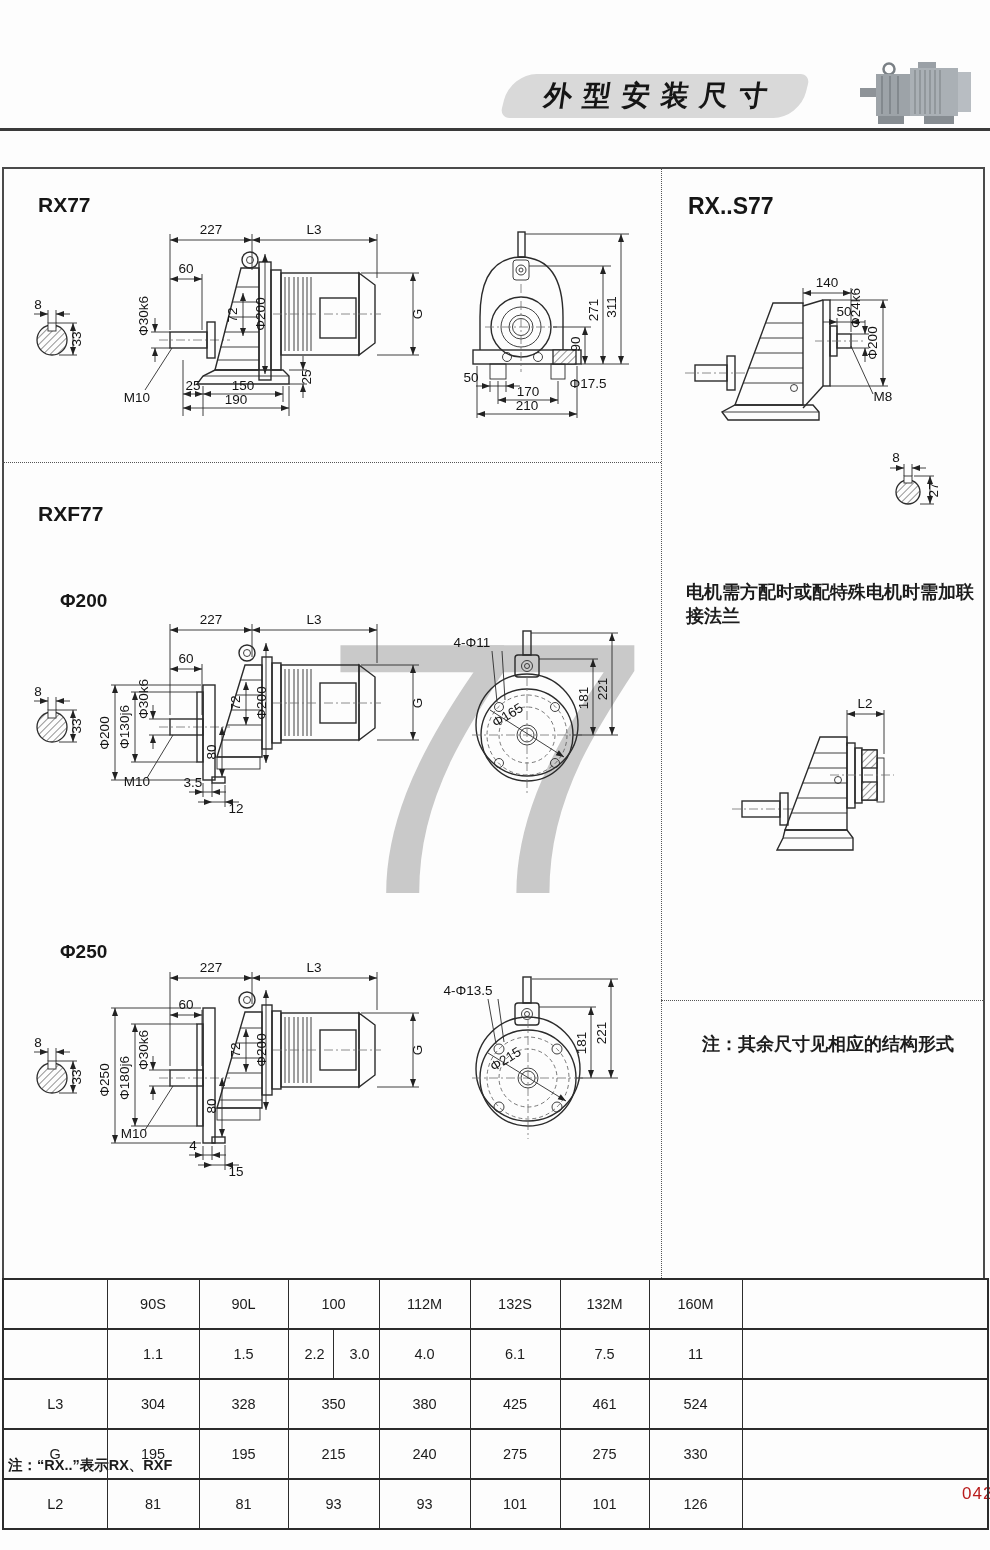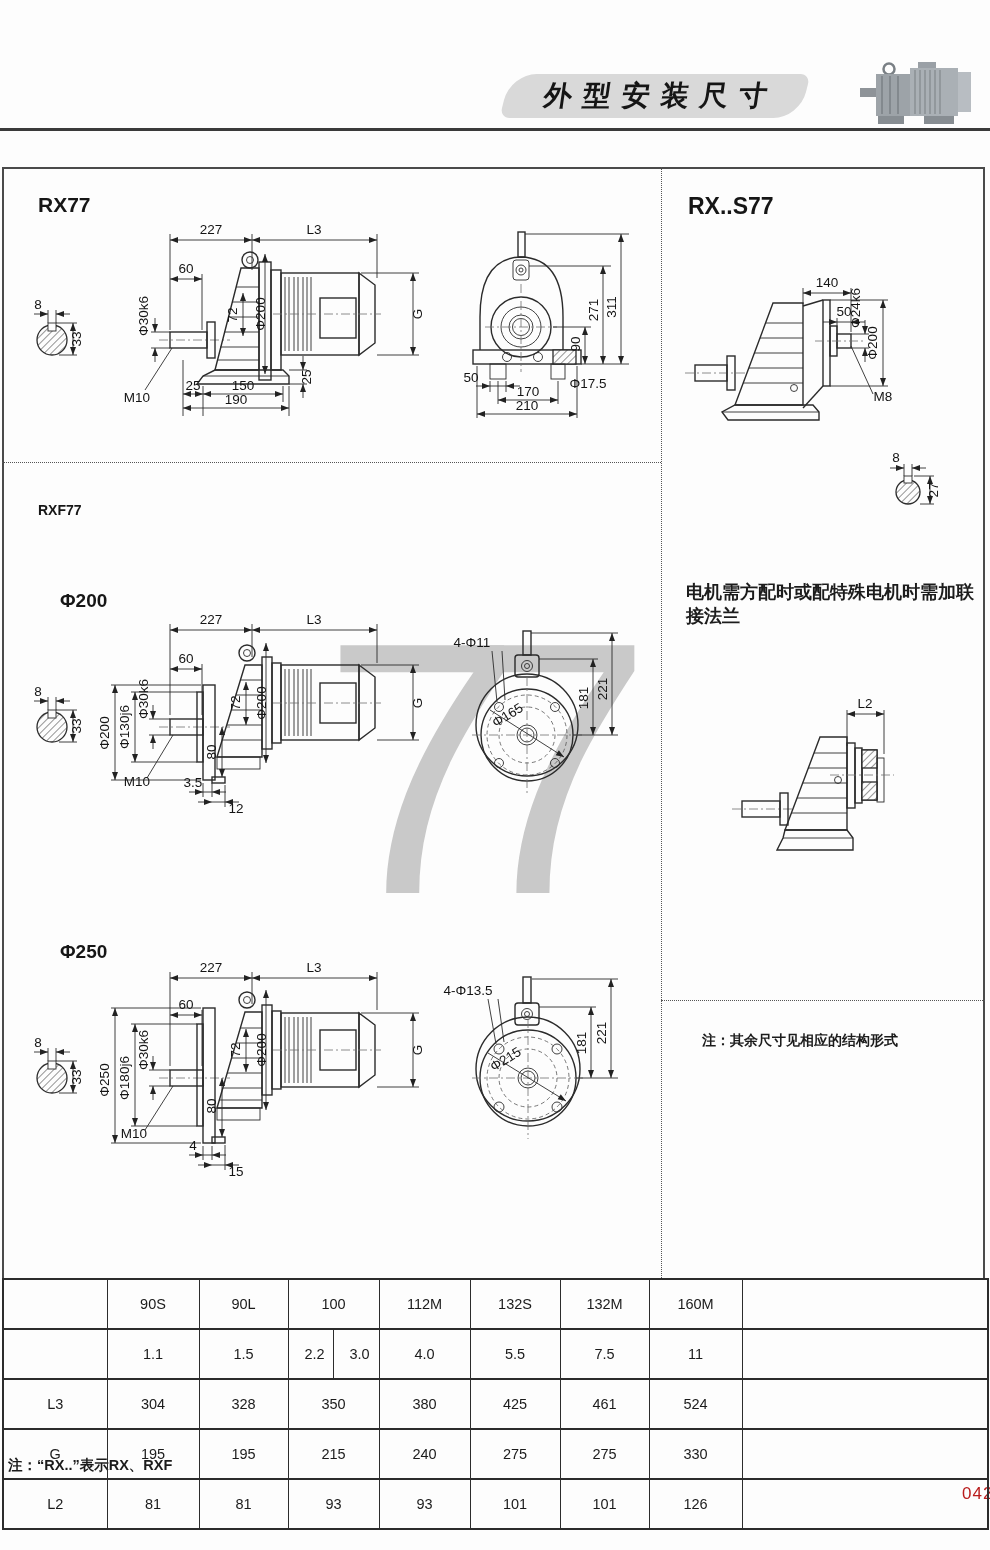--- a/index.html
+++ b/index.html
@@ -86,26 +86,26 @@
 
   <div class="content-box"></div>
   <div class="v-divider"></div>
   <div class="h-divider-left"></div>
   <div class="h-divider-right"></div>
 
   <div class="watermark">77</div>
 
   <div class="sec-title" style="left:38px; top:193px; font-size:21px;text-align:center;">RX77</div>
   <div class="sec-title" style="left:688px; top:193px; font-size:23px;">RX..S77</div>
-  <div class="sec-title" style="left:38px; top:502px; font-size:14px;">RXF77</div>
+  <div class="sec-title" style="left:38px; top:502px; font-size:21px;">RXF77</div>
   <div class="sec-title" style="left:60px; top:590px; font-size:19px;">Φ200</div>
   <div class="sec-title" style="left:60px; top:941px; font-size:19px;">Φ250</div>
 
   <div class="note" style="left:686px; top:580px; width:292px; font-size:18px; font-weight:bold;">电机需方配时或配特殊电机时需加联接法兰</div>
-  <div class="note" style="left:702px; top:1032px; font-size:14px; font-weight:bold;">注：其余尺寸见相应的结构形式</div>
+  <div class="note" style="left:702px; top:1032px; font-size:18px; font-weight:bold;">注：其余尺寸见相应的结构形式</div>
 
   <svg class="draw" style="left:15px; top:212px;" width="450" height="235" viewBox="0 0 450 235">
     <g>
       <line class="t" x1="155" y1="22" x2="155" y2="118"></line>
       <line class="t" x1="237" y1="22" x2="237" y2="58"></line>
       <line class="t" x1="362" y1="22" x2="362" y2="66"></line>
       <line class="d" x1="155" y1="28" x2="237" y2="28" marker-start="url(#ar)" marker-end="url(#ar)"></line>
       <line class="d" x1="237" y1="28" x2="362" y2="28" marker-start="url(#ar)" marker-end="url(#ar)"></line>
       <line class="t" x1="187" y1="62" x2="187" y2="118"></line>
       <line class="d" x1="155" y1="67" x2="187" y2="67" marker-start="url(#ar)" marker-end="url(#ar)"></line>
@@ -588,21 +588,21 @@
       <td>160M</td>
       <td></td>
     </tr>
     <tr>
       <td></td>
       <td>1.1</td>
       <td>1.5</td>
       <td>2.2</td>
       <td>3.0</td>
       <td>4.0</td>
-      <td>5.5</td>
+      <td>6.1</td>
       <td>7.5</td>
       <td>11</td>
       <td></td>
     </tr>
     <tr>
       <td>L3</td>
       <td>304</td>
       <td>328</td>
       <td colspan="2">350</td>
       <td>380</td>

